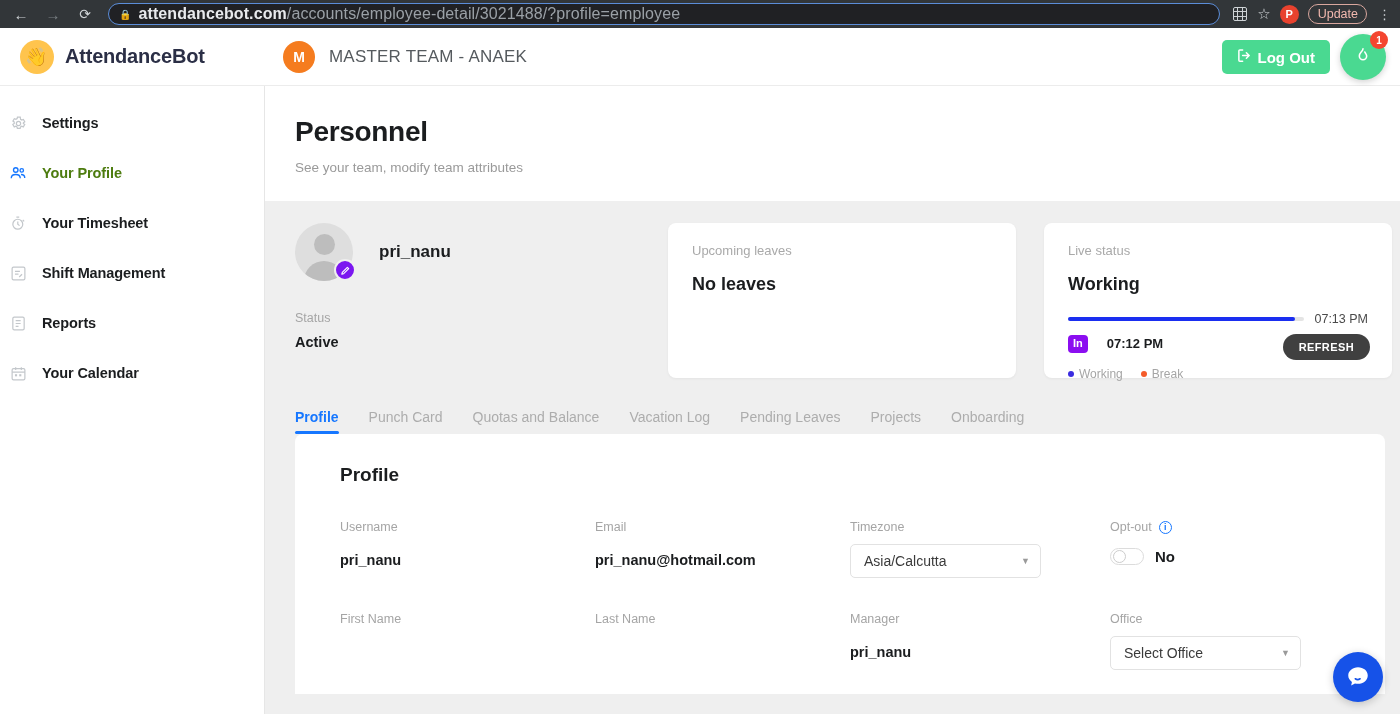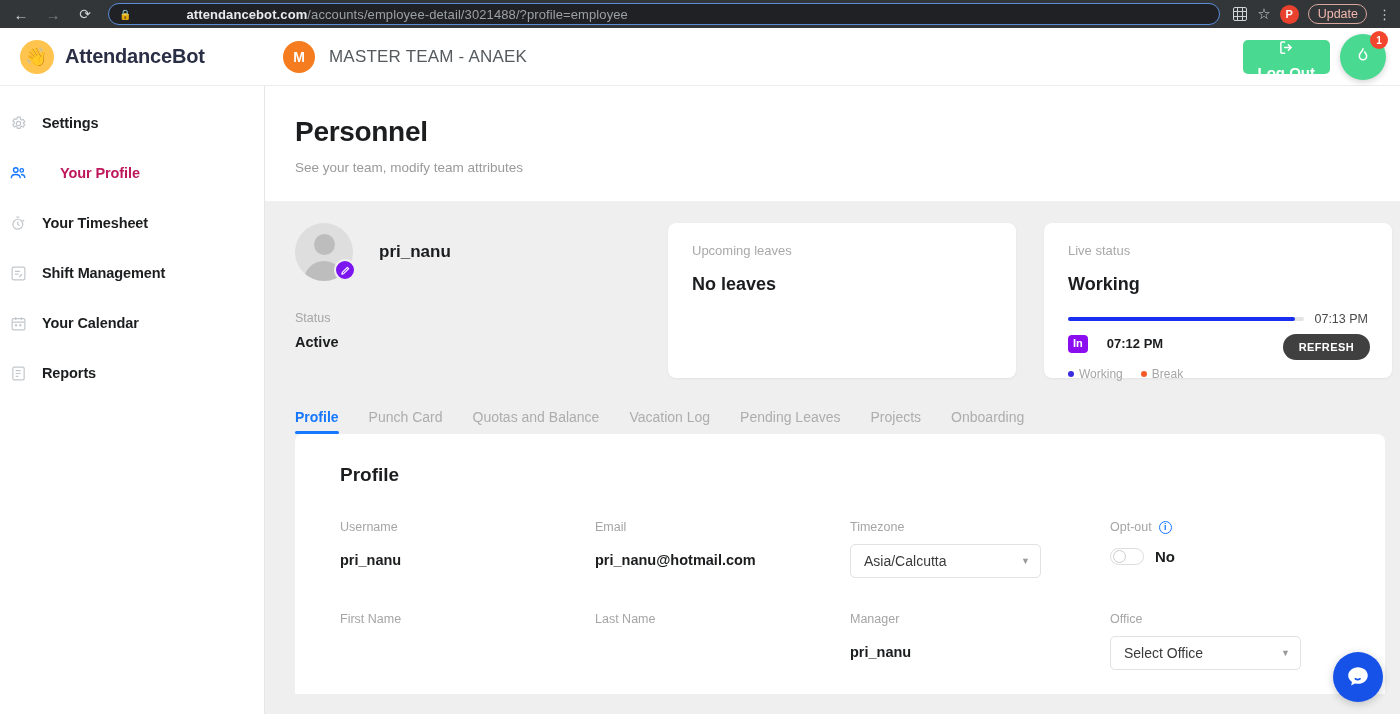--- a/index.html
+++ b/index.html
@@ -20,21 +20,21 @@
   }
   .nav-btn.back { color: #cfd3d6; }
   .nav-btn.fwd { color: #7a8084; }
   .nav-btn.reload { color: #cfd3d6; font-size: 14px; }
   .omnibox {
     flex: 1 1 auto; height: 22px; background: #202124; border: 1px solid #5b8dd9;
     border-radius: 12px; display: flex; align-items: center; padding: 0 10px;
     margin-left: 4px; margin-right: 6px; overflow: hidden;
   }
   .lock-icon { color: #cfd3d6; font-size: 10px; margin-right: 7px; flex: 0 0 auto; }
-  .url { font-size: 13px; color: #9aa0a6; white-space: nowrap; letter-spacing: .1px; margin-left: 48px; }
+  .url { font-size: 16px; color: #9aa0a6; white-space: nowrap; letter-spacing: .1px; }
   .url b { color: #e8eaed; font-weight: 700; }
   .chrome-right { display: flex; align-items: center; gap: 9px; flex: 0 0 auto; padding-right: 2px; }
   .ext-icon { width: 16px; height: 16px; color: #cfd3d6; display:flex; align-items:center; justify-content:center;}
   .star-icon { color: #cfd3d6; font-size: 15px; }
   .profile-chip {
     width: 19px; height: 19px; border-radius: 50%; background: #e8422e; color: #fff;
     font-size: 11px; font-weight: 700; display: flex; align-items: center; justify-content: center;
   }
   .update-btn {
     height: 20px; border: 1px solid #d9a79e; border-radius: 10px; color: #f2b8ae;
@@ -59,21 +59,21 @@
     font-size: 14px; font-weight: 600; display: flex; align-items: center; justify-content: center;
   }
   .team-name { font-size: 17px; color: #555a5e; letter-spacing: .2px; }
   .header-right {
     position: absolute; right: 14px; top: 0; height: 58px;
     display: flex; align-items: center; gap: 10px;
   }
   .logout-btn {
     background: #4ad991; color: #fff; border: none; border-radius: 5px;
     height: 34px; padding: 0 15px; font-size: 15px; font-weight: 600;
-    display: flex; align-items: center; gap: 6px; font-family: inherit; cursor: pointer; flex-direction: column;
+    display: flex; align-items: center; gap: 6px; font-family: inherit; cursor: pointer;
   }
   .fab-wrap { position: relative; }
   .fab {
     width: 46px; height: 46px; border-radius: 50%; background: #4ad991;
     display: flex; align-items: center; justify-content: center;
     box-shadow: 0 2px 6px rgba(0,0,0,.18); cursor: pointer;
   }
   .fab-badge {
     position: absolute; top: -3px; right: -2px; width: 18px; height: 18px; border-radius: 50%;
     background: #f4452f; color: #fff; font-size: 10px; font-weight: 700;
@@ -85,21 +85,21 @@
   .sidebar {
     width: 265px; background: #fff; border-right: 1px solid #e6e6e6;
     padding-top: 12px; flex: 0 0 265px;
   }
   .side-item {
     height: 50px; display: flex; align-items: center; gap: 14px; padding-left: 8px;
     cursor: pointer;
   }
   .side-icon { width: 20px; display: flex; align-items: center; justify-content: center; color: #c3c7cb; }
   .side-label { font-size: 14.5px; font-weight: 700; color: #1b1d1f; letter-spacing: -.1px; }
-  .side-item.active .side-label { color: #be185d; margin-left: 18px; }
+  .side-item.active .side-label { color: #4d7c0f; }
   .side-item.active .side-icon { color: #1677ff; }
 
   .content { flex: 1 1 auto; background: #efefef; position: relative; overflow: hidden; }
   .page-head { background: #fff; padding: 30px 0 26px 30px; }
   .page-title { font-size: 28px; font-weight: 700; color: #1b1d1f; letter-spacing: -.3px; }
   .page-sub { font-size: 13.5px; color: #9a9a9a; margin-top: 12px; }
 
   .top-row { display: flex; padding: 22px 15px 0 30px; gap: 28px; align-items: flex-start; }
 
   .who { width: 345px; flex: 0 0 345px; }
@@ -288,36 +288,36 @@
         <svg width="17" height="17" viewBox="0 0 24 24" fill="none" stroke="currentColor" stroke-width="1.7">
             <rect x="3" y="3" width="18" height="18" rx="2"></rect>
             <path d="M7 9h7M7 13h5M13 17l4-4"></path>
           </svg>
       </span>
       <span class="side-label">Shift Management</span>
     </div>
     <div class="side-item">
       <span class="side-icon">
         <svg width="17" height="17" viewBox="0 0 24 24" fill="none" stroke="currentColor" stroke-width="1.7">
+            <rect x="4" y="3" width="16" height="18" rx="2"></rect>
+            <path d="M8 8h7M8 12h7M8 16h4"></path>
+          </svg>
+      </span>
+      <span class="side-label">Reports</span>
+    </div>
+    <div class="side-item">
+      <span class="side-icon">
+        <svg width="17" height="17" viewBox="0 0 24 24" fill="none" stroke="currentColor" stroke-width="1.7">
             <rect x="3" y="5" width="18" height="16" rx="2"></rect>
             <path d="M3 10h18M8 3v4M16 3v4"></path>
             <rect x="7" y="13" width="3" height="3" fill="currentColor" stroke="none"></rect>
             <rect x="13" y="13" width="3" height="3" fill="currentColor" stroke="none"></rect>
           </svg>
       </span>
       <span class="side-label">Your Calendar</span>
-    </div>
-    <div class="side-item">
-      <span class="side-icon">
-        <svg width="17" height="17" viewBox="0 0 24 24" fill="none" stroke="currentColor" stroke-width="1.7">
-            <rect x="4" y="3" width="16" height="18" rx="2"></rect>
-            <path d="M8 8h7M8 12h7M8 16h4"></path>
-          </svg>
-      </span>
-      <span class="side-label">Reports</span>
     </div>
   </div>
 
   <div class="content">
 
     <div class="page-head">
       <div class="page-title">Personnel</div>
       <div class="page-sub">See your team, modify team attributes</div>
     </div>
 

